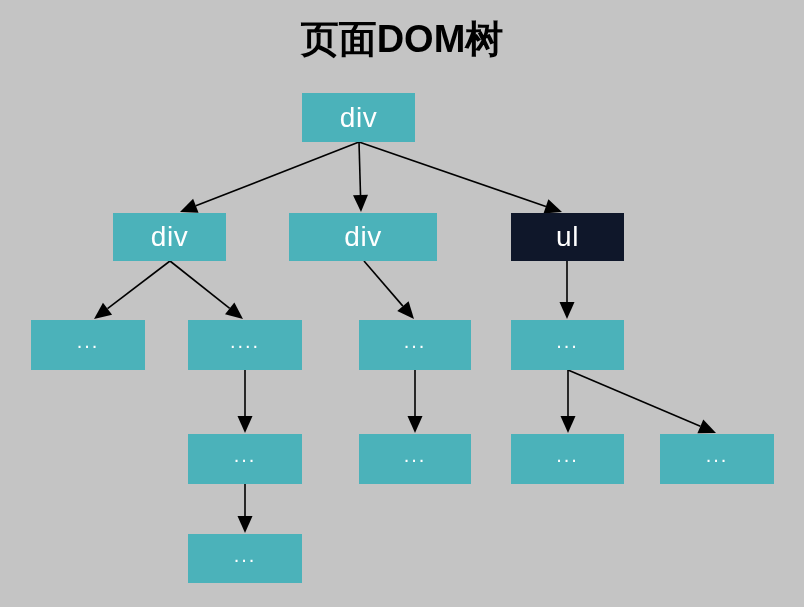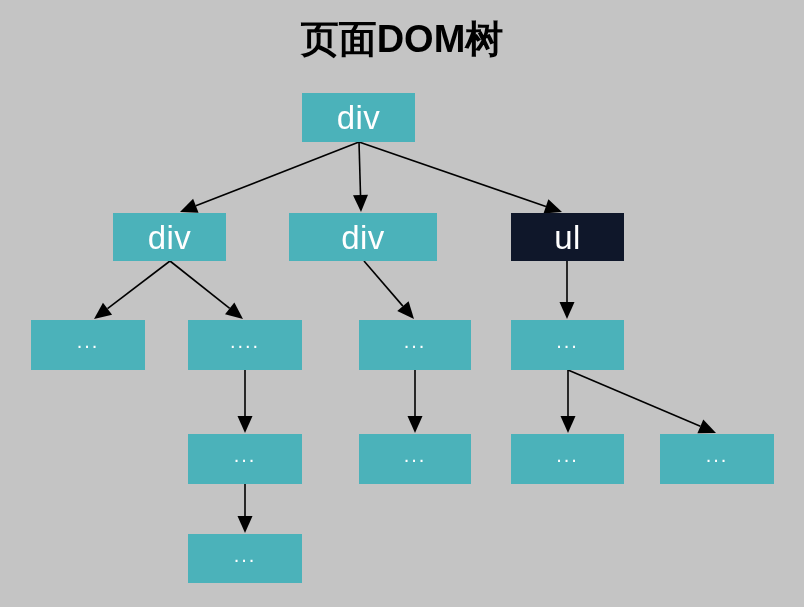--- a/index.html
+++ b/index.html
@@ -42,21 +42,21 @@
   .node {
     position: absolute;
     background: #4bb2ba;
     color: #ffffff;
     display: flex;
     align-items: center;
     justify-content: center;
     box-sizing: border-box;
   }
   .node-label {
-    font-size: 33px;
+    font-size: 28px;
     line-height: 1;
     color: #ffffff;
     font-weight: normal;
     letter-spacing: 0.5px;
   }
   .node-label.dots {
     font-size: 20px;
     letter-spacing: 2px;
     position: relative;
     top: -4px;

